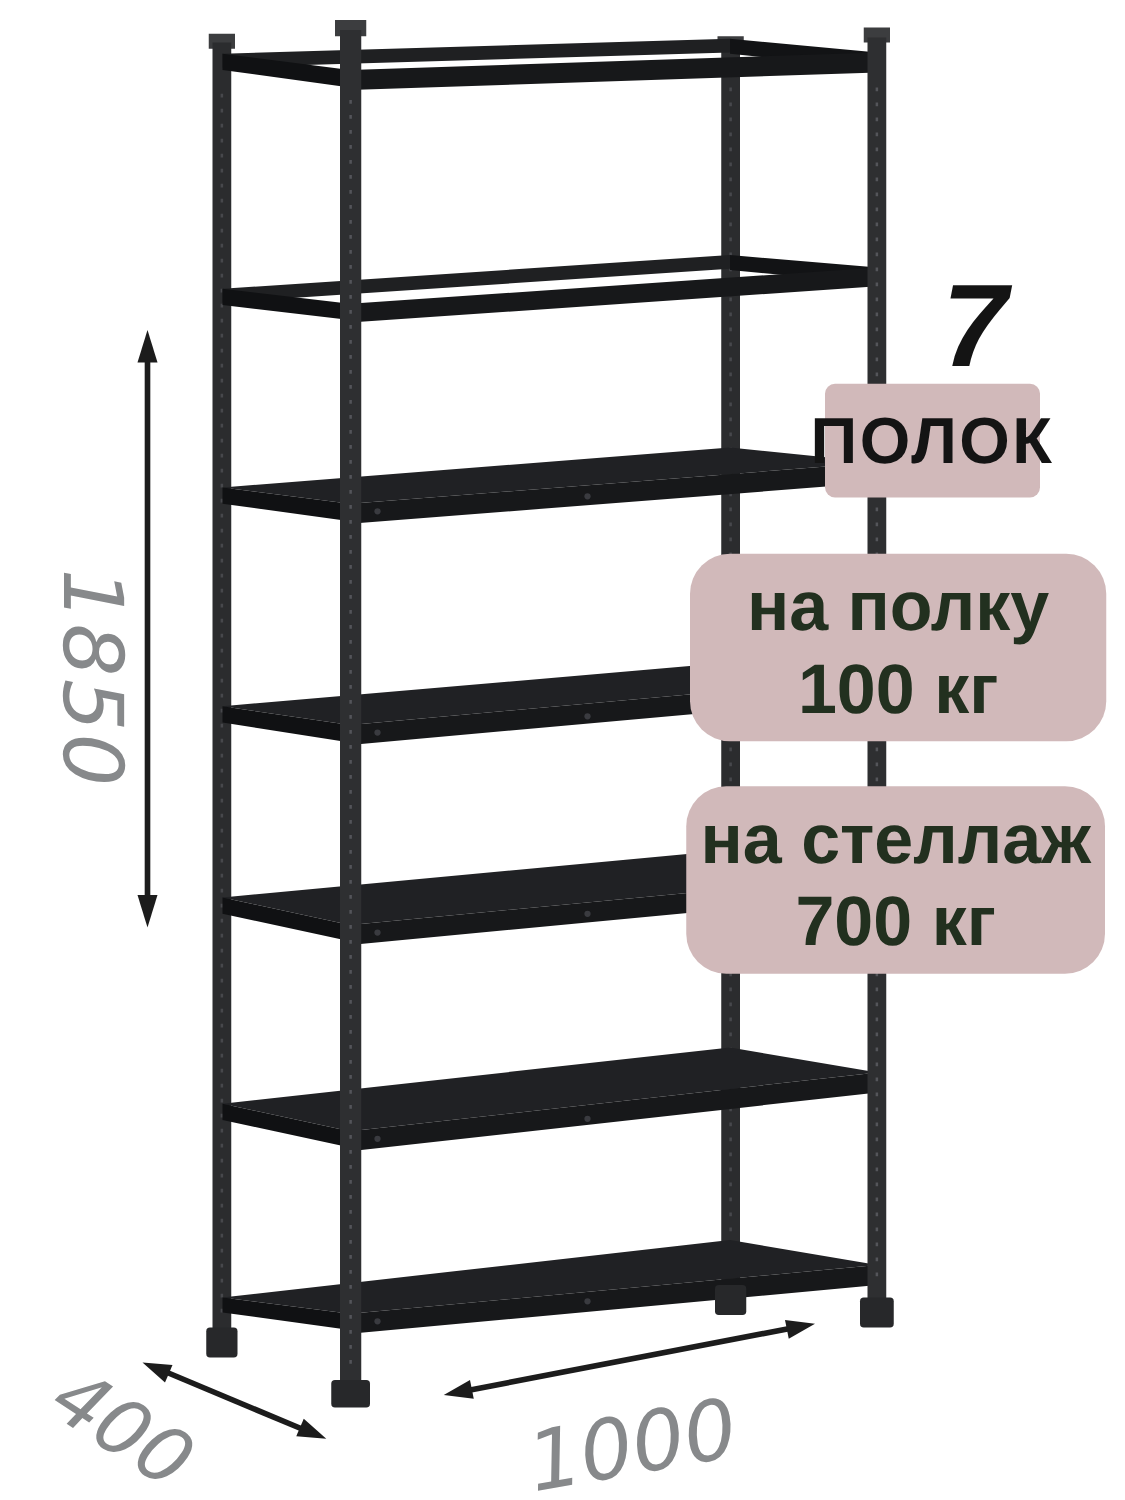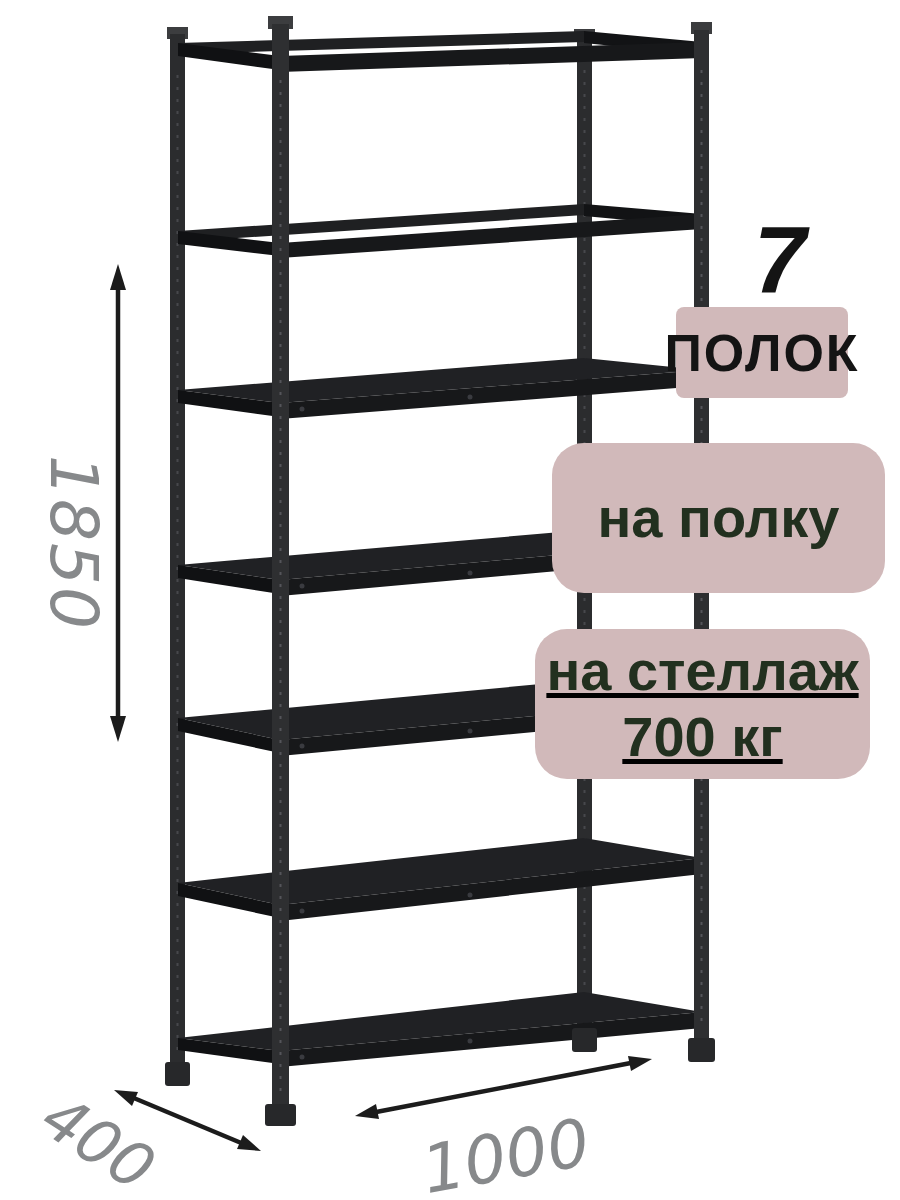--- a/index.html
+++ b/index.html
@@ -24,26 +24,26 @@
   .big-count{
     position:absolute;left:718px;top:214px;width:124px;
     font:italic 700 94px/1 "Liberation Sans",sans-serif;
     color:#141414;text-align:center;
   }
   
   .badge{
     position:absolute;background:#d1b9ba;display:flex;flex-direction:column;
     align-items:center;justify-content:center;
   }
-  .badge-shelves{left:660px;top:307px;width:172px;height:91px;border-radius:8px;margin-left:16px;}
+  .badge-shelves{left:660px;top:307px;width:172px;height:91px;border-radius:8px;}
   .badge-shelves span{
     font:700 52px/1 "Liberation Sans",sans-serif;color:#141414;letter-spacing:2px;}
   .badge-two-line{border-radius:32px;}
   .badge-shelf-load{left:552px;top:443px;width:333px;height:150px;}
-  .badge-rack-load{left:535px;top:629px;width:335px;height:150px;text-decoration:underline;}
+  .badge-rack-load{left:549px;top:629px;width:335px;height:150px;}
   .badge-two-line div{
     font:700 56px/66px "Liberation Sans",sans-serif;color:#22301f;
     text-align:center;white-space:nowrap;}
 </style>
 </head>
 <body>
 
 <div class="stage">
 
   <svg width="900" height="1200" viewBox="0 0 900 1200">
@@ -151,20 +151,21 @@
   <div class="dim dim-width">1000</div>
 
   <div class="big-count">7</div>
 
   <div class="badge badge-shelves">
     <span>ПОЛОК</span>
   </div>
 
   <div class="badge badge-two-line badge-shelf-load">
     <div>на полку</div>
+    <div>100 кг</div>
   </div>
 
   <div class="badge badge-two-line badge-rack-load">
     <div>на стеллаж</div>
     <div>700 кг</div>
   </div>
 
 </div>
 
 </body></html>

